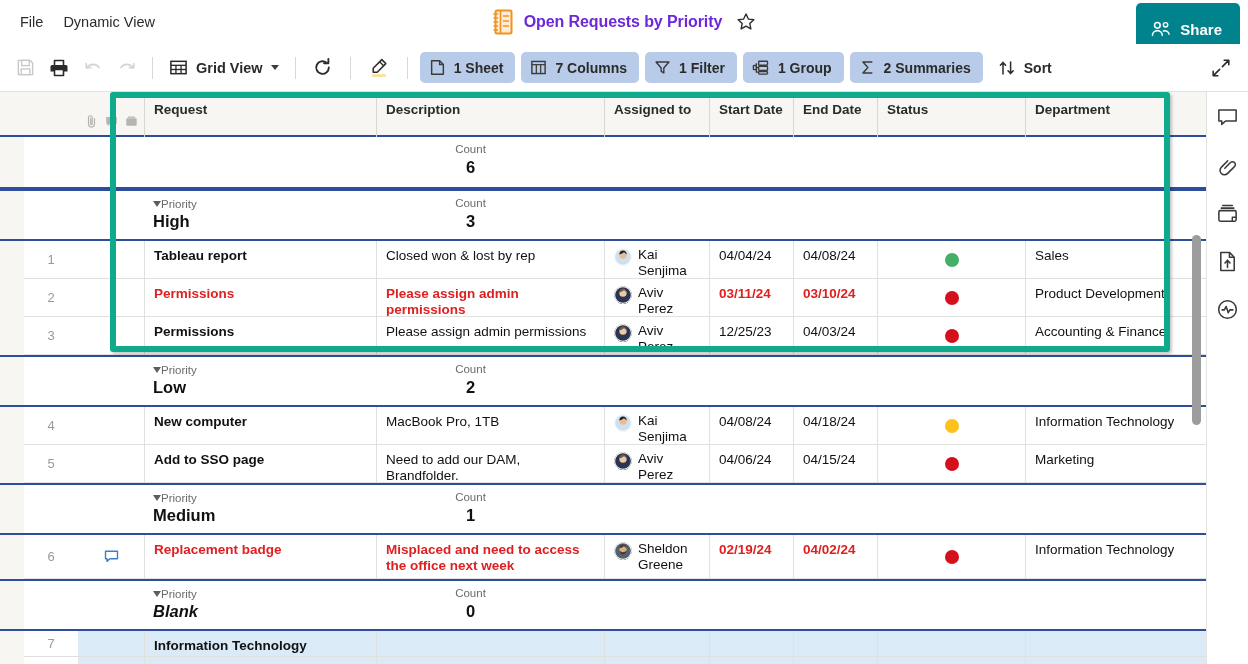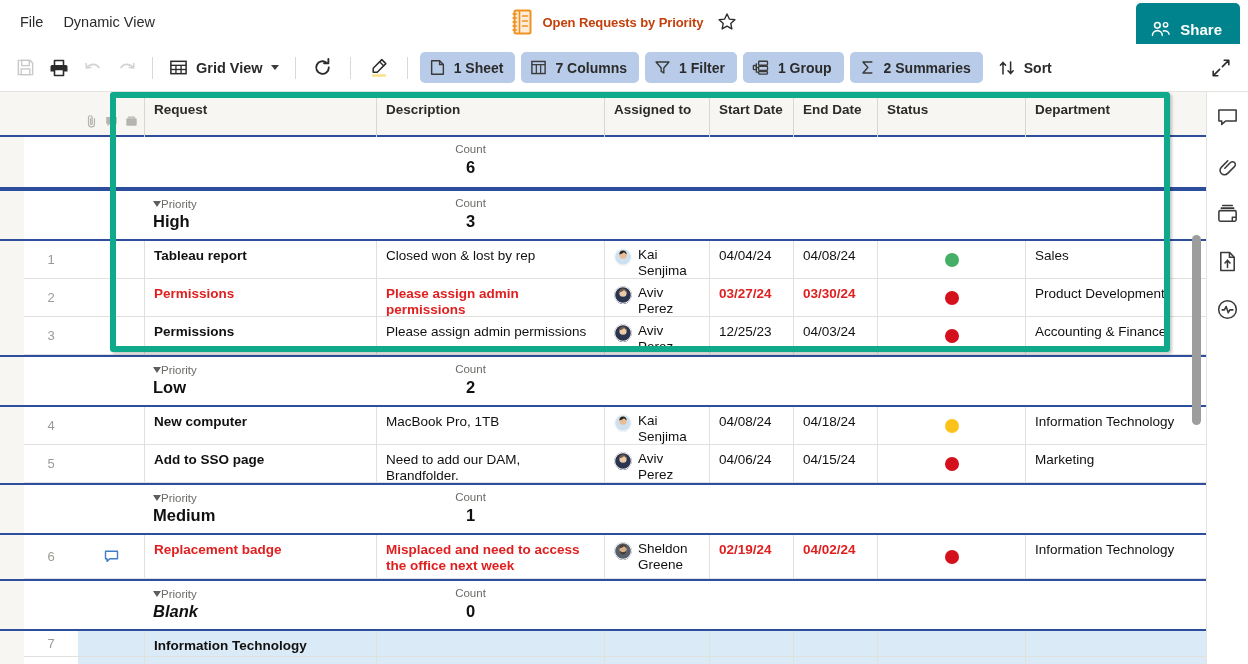--- a/index.html
+++ b/index.html
@@ -23,21 +23,21 @@
   }
   .menu-item.first { margin-left: 10px; }
   .title-wrap {
     position: absolute; left: 0; top: 0; width: 1248px; height: 44px;
     display: flex; align-items: center; justify-content: center; gap: 9px;
     pointer-events: none;
   }
   .title-wrap > * { pointer-events: auto; }
   .sheet-icon { width: 24px; height: 26px; flex: 0 0 auto; }
   .doc-title {
-    font-size: 13px; font-weight: bold; color: #c2410c; letter-spacing: -0.1px;
+    font-size: 16px; font-weight: bold; color: #6d28d9; letter-spacing: -0.1px;
     white-space: nowrap;
   }
   .star-btn { width: 22px; height: 22px; cursor: pointer; margin-left: 4px; }
   .share-btn {
     position: absolute; right: 8px; top: 3px;
     height: 52px; padding: 0 18px 0 15px;
     background: #00838c; color: #fff; border: none; border-radius: 5px;
     display: flex; align-items: center; gap: 9px;
     font-size: 15px; font-weight: bold; cursor: pointer;
     font-family: "Liberation Sans", sans-serif;
@@ -470,22 +470,22 @@
             <svg width="18" height="18" viewBox="0 0 18 18">
               <circle cx="9" cy="9" r="9" fill="#2c3550"></circle>
               <circle cx="9" cy="7.2" r="3.6" fill="#ecc9a8"></circle>
               <path d="M3.2 18c.5-3.3 2.9-5.1 5.8-5.1s5.3 1.8 5.8 5.1z" fill="#2c3550"></path>
               <path d="M5.3 6.4c0-2.4 1.7-3.8 3.7-3.8s3.7 1.4 3.7 3.8c-1.1-.5-2.1-1.5-2.6-2.3-.9 1.1-2.7 2-4.8 2.3z" fill="#6d5b48"></path>
               <circle cx="9" cy="9" r="8.4" fill="none" stroke="#ffffff" stroke-width="1.1"></circle>
             </svg>
           </span>
           <span>Aviv Perez</span>
         </div>
-        <div class="cell red" style="width:84px">03/27/24</div>
-        <div class="cell red" style="width:84px">03/30/24</div>
+        <div class="cell red" style="width:84px">03/11/24</div>
+        <div class="cell red" style="width:84px">03/10/24</div>
         <div class="cell center" style="width:148px">
           <span class="dot" style="background:#d4101c"></span>
         </div>
         <div class="cell" style="width:181px">Product Development</div>
       </div>
       <div class="row" style="height: 38px;">
         <div class="c-gutter"></div>
         <div class="c-rownum">3</div>
         <div class="c-flags"></div>
         <div class="cell bold" style="width:232px">Permissions</div>

